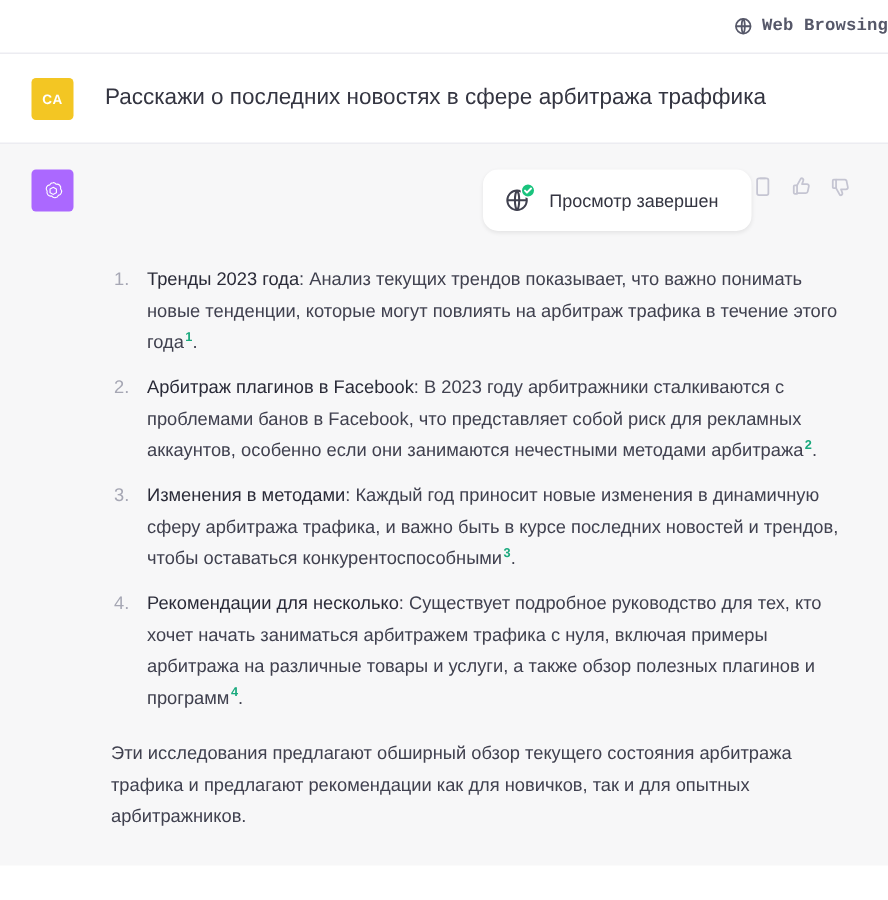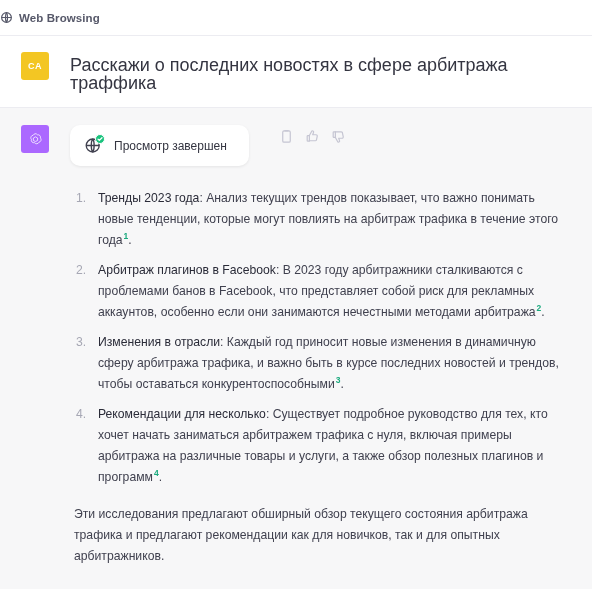--- a/index.html
+++ b/index.html
@@ -15,23 +15,24 @@
     overflow: hidden;
     position: relative;
     background: #ffffff;
   }
 
   
   .header {
     height: 36px;
     display: flex;
     align-items: center;
-    justify-content: flex-start;
+    justify-content: flex-end;
     background: #ffffff;
     border-bottom: 1px solid #ececf1;
+    font-family: Liberation Mono, monospace;
   }
   .header-inner {
     display: flex;
     align-items: center;
     gap: 6px;
   }
   .header-title {
     font-size: 11.5px;
     font-weight: 700;
     color: #565869;
@@ -75,32 +76,31 @@
   .avatar-assistant { background: #ab68ff; }
   .avatar-assistant svg { width: 17px; height: 17px; display: block; }
 
   .content-col {
     flex: 1 1 auto;
     padding-right: 22px;
     min-width: 0;
   }
 
   .user-text {
-    font-size: 18px;
+    font-size: 15px;
     line-height: 18px;
     color: #343541;
     padding-top: 5px;
   }
 
   
   .assist-top {
     display: flex;
     align-items: flex-start;
-    justify-content: flex-start;
-    gap: 30px;
+    justify-content: flex-end;
   }
   .browse-chip {
     display: inline-flex;
     align-items: center;
     gap: 11px;
     background: #ffffff;
     border-radius: 10px;
     padding: 11px 22px 11px 14px;
     box-shadow: 0 1px 3px rgba(0,0,0,.08);
     margin-top: 1px;
@@ -266,21 +266,21 @@
 
 
         <ol>
           <li>
             <b>Тренды 2023 года</b><span>: Анализ текущих трендов показывает, что важно понимать новые тенденции, которые могут повлиять на арбитраж трафика в течение этого года</span><sup class="cite">1</sup><span>.</span>
           </li>
           <li>
             <b>Арбитраж плагинов в Facebook</b><span>: В 2023 году арбитражники сталкиваются с проблемами банов в Facebook, что представляет собой риск для рекламных аккаунтов, особенно если они занимаются нечестными методами арбитража</span><sup class="cite">2</sup><span>.</span>
           </li>
           <li>
-            <b>Изменения в отрасли</b><span>: Каждый год приносит новые изменения в динамичную сферу арбитража трафика, и важно быть в курсе последних новостей и трендов, чтобы оставаться конкурентоспособными</span><sup class="cite">3</sup><span>.</span>
+            <b>Изменения в методами</b><span>: Каждый год приносит новые изменения в динамичную сферу арбитража трафика, и важно быть в курсе последних новостей и трендов, чтобы оставаться конкурентоспособными</span><sup class="cite">3</sup><span>.</span>
           </li>
           <li>
             <b>Рекомендации для несколько</b><span>: Существует подробное руководство для тех, кто хочет начать заниматься арбитражем трафика с нуля, включая примеры арбитража на различные товары и услуги, а также обзор полезных плагинов и программ</span><sup class="cite">4</sup><span>.</span>
           </li>
         </ol>
 
         <p>Эти исследования предлагают обширный обзор текущего состояния арбитража трафика и предлагают рекомендации как для новичков, так и для опытных арбитражников.</p>
 
       </div>
     </div>

